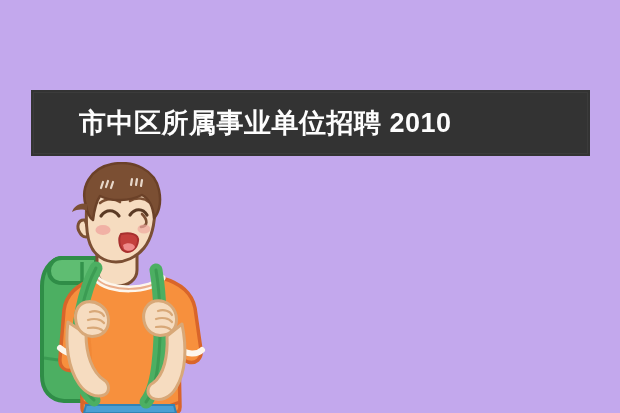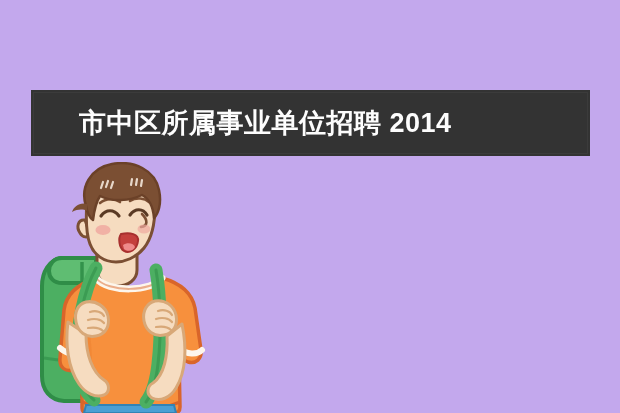--- a/index.html
+++ b/index.html
@@ -70,21 +70,21 @@
     height: 100%;
   }
 </style>
 </head>
 <body>
 
 <div id="banner">
 
   <div id="title-bar">
     <div id="title-bar-inner-edge"></div>
-    <div id="title-text">市中区所属事业单位招聘 2014</div>
+    <div id="title-text">市中区所属事业单位招聘 2010</div>
   </div>
 
   <div id="illustration">
     <svg viewBox="0 0 210 251" xmlns="http://www.w3.org/2000/svg">
       <defs>
         <clipPath id="frameClip">
           <rect x="0" y="0" width="210" height="251"></rect>
         </clipPath>
       </defs>
 

